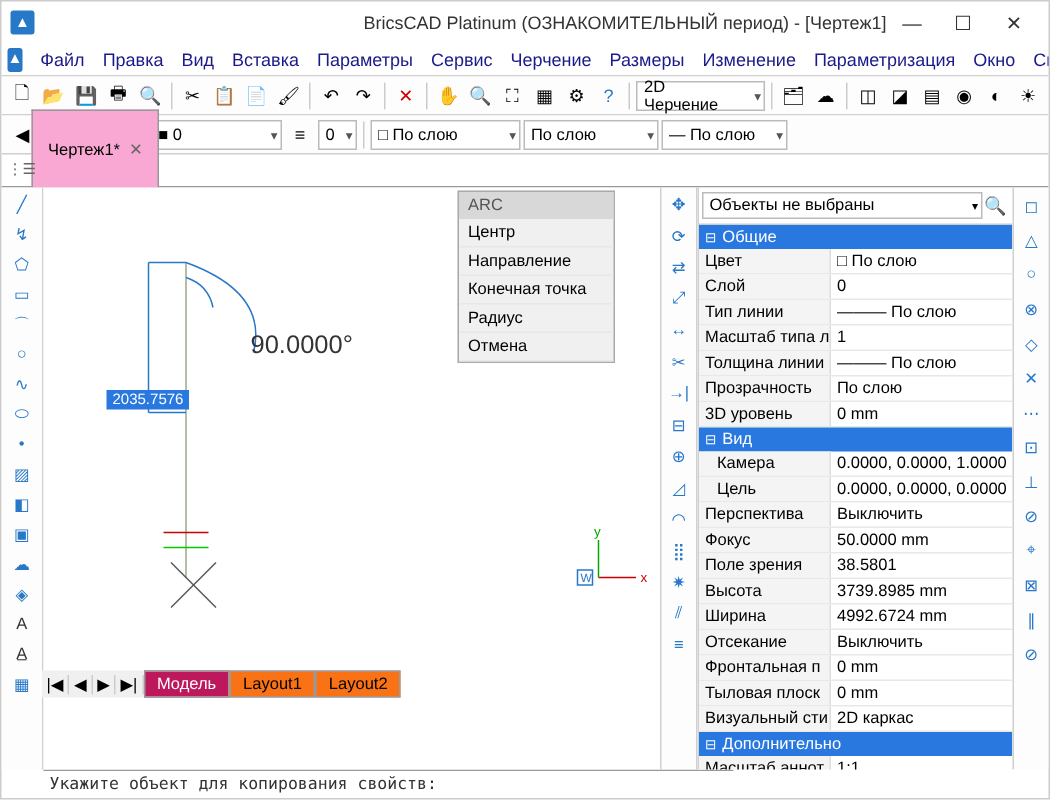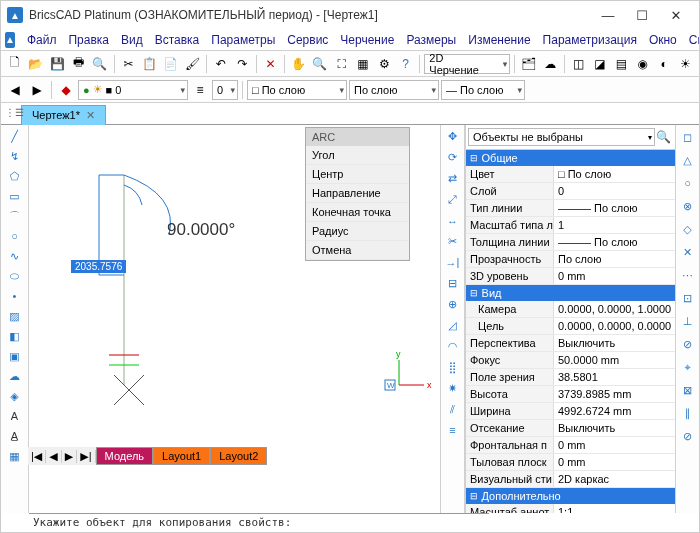--- a/index.html
+++ b/index.html
@@ -1,29 +1,29 @@
 <!DOCTYPE html>
 <html><head>
 <meta charset="utf-8">
 <style>
 * { box-sizing: border-box; margin: 0; padding: 0; }
 body { font-family: "Segoe UI", Tahoma, sans-serif; font-size: 11px; width: 700px; height: 533px; overflow: hidden; background: #fff; border: 1px solid #ccc; }
 .titlebar { height: 28px; display: flex; align-items: center; padding: 0 6px; }
-.titlebar-title { flex: 1; font-size: 12px; color: #333; }
+.titlebar-title { flex: 1; font-size: 12px; color: #333; text-align: right; }
 .titlebar-btn { width: 34px; height: 22px; display: flex; align-items: center; justify-content: center; font-size: 13px; color: #333; }
 .menubar { height: 22px; display: flex; align-items: center; padding: 0 4px; border-bottom: 1px solid #d0d0d0; }
 .app-icon { width: 16px; height: 16px; background: #2878c8; border-radius: 2px; margin-right: 6px; display: inline-flex; align-items: center; justify-content: center; color: #fff; font-weight: bold; font-size: 10px; }
 .menu-item { padding: 2px 6px; font-size: 12px; color: #1a1a8a; cursor: default; }
 .toolbar { height: 26px; display: flex; align-items: center; padding: 0 4px; border-bottom: 1px solid #d0d0d0; background: #fdfdfd; gap: 2px; flex-wrap: nowrap; overflow: hidden; }
 .tbtn { width: 20px; height: 20px; display: flex; align-items: center; justify-content: center; font-size: 12px; }
 .tsep { width: 1px; height: 18px; background: #ccc; margin: 0 2px; }
 .combo { height: 20px; border: 1px solid #bbb; background: #fff; display: flex; align-items: center; padding: 0 20px 0 4px; position: relative; font-size: 11px; }
 .combo::after { content: "▾"; position: absolute; right: 2px; color: #555; font-size: 9px; }
 .tabbar { height: 22px; display: flex; align-items: flex-end; border-bottom: 1px solid #999; padding-left: 20px; position: relative; }
-.tab { padding: 3px 10px; border: 1px solid #999; border-bottom: none; background: #7dd3fc; font-size: 11px; margin-bottom: -1px; }
+.tab { padding: 19px 10px; border: 1px solid #999; border-bottom: none; background: #f9a8d4; font-size: 11px; margin-bottom: -1px; }
 .tab-close { margin-left: 6px; color: #666; }
 .main { display: flex; height: 388px; position: relative; }
 .lefttools { width: 28px; background: #fdfdfd; border-right: 1px solid #d0d0d0; display: flex; flex-direction: column; align-items: center; padding-top: 2px; gap: 2px; }
 .lefttools .tbtn { width: 22px; height: 18px; font-size: 11px; color: #2878c8; }
 .canvas { flex: 1; background: #fff; position: relative; overflow: hidden; border-right: 1px solid #d0d0d0; }
 .context-menu { position: absolute; right: 30px; top: 2px; width: 105px; background: #f0f0f0; border: 1px solid #aaa; font-size: 11px; }
 .cm-header { background: #d8d8d8; padding: 3px 6px; color: #555; }
 .cm-item { padding: 3px 6px; border-bottom: 1px solid #e8e8e8; }
 .righttools { width: 24px; background: #fdfdfd; border-right: 1px solid #d0d0d0; display: flex; flex-direction: column; align-items: center; padding-top: 2px; gap: 3px; }
 .righttools .tbtn { width: 20px; height: 18px; font-size: 11px; color: #2878c8; }
@@ -183,21 +183,20 @@
         <text x="-3" y="-28" font-size="9" fill="#0a0">y</text>
         <rect x="-14" y="-5" width="10" height="10" fill="none" stroke="#2878c8"></rect>
         <text x="-12" y="3" font-size="8" fill="#2878c8">W</text>
       </g>
     </svg>
     <span class="dim-label" style="left:42px;top:135px">2035.7576</span>
     <span style="position:absolute;left:138px;top:95px;font-size:17px;color:#333">90.0000°</span>
 
     <div class="context-menu">
       <div class="cm-header">ARC</div>
-      <div class="cm-item">Угол</div>
       <div class="cm-item">Центр</div>
       <div class="cm-item">Направление</div>
       <div class="cm-item">Конечная точка</div>
       <div class="cm-item">Радиус</div>
       <div class="cm-item">Отмена</div>
     </div>
   </div>
 
   <div class="righttools">
     <span class="tbtn">✥</span>

